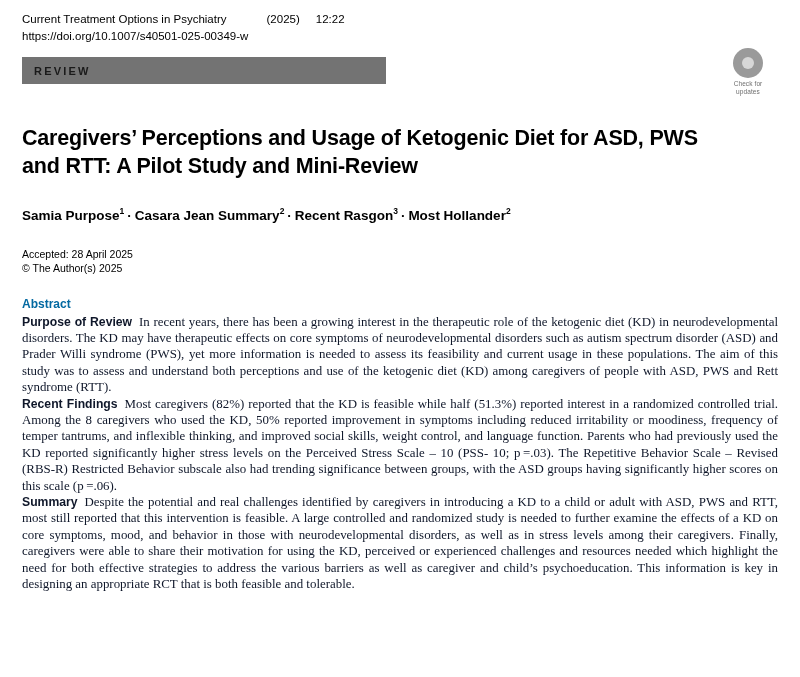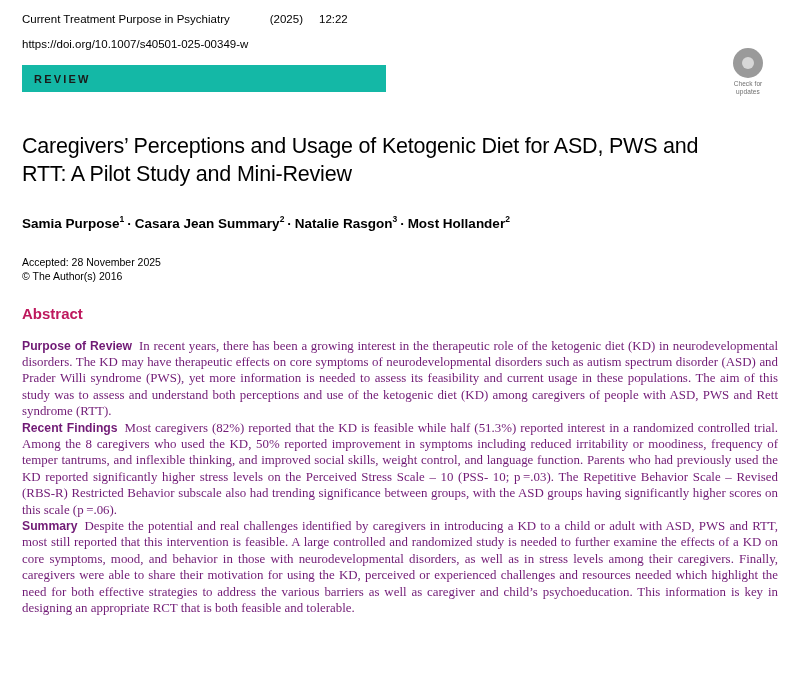--- a/index.html
+++ b/index.html
@@ -32,30 +32,30 @@
     color: #000;
     margin-top: 2px;
   }
   .journal-title { white-space: nowrap; }
   .journal-year { margin-left: 40px; white-space: nowrap; }
   .journal-vol { margin-left: 16px; white-space: nowrap; }
   .doi-line {
     font-family: "Liberation Sans", sans-serif;
     font-size: 11.5px;
     line-height: 15px;
-    margin-top: 10px;
+    margin-top: 2px;
     color: #000;
   }
 
   
   .review-bar {
     margin-top: 13px;
     width: 364px;
     height: 27px;
-    background: #14b8a6;
+    background: #737373;
     display: flex;
     align-items: center;
     padding-left: 12px;
     box-sizing: border-box;
   }
   .review-bar-label {
     font-family: "Liberation Sans", sans-serif;
     font-size: 11px;
     font-weight: bold;
     letter-spacing: 2.2px;
@@ -97,21 +97,21 @@
     line-height: 8px;
     color: #6e6e6e;
     letter-spacing: 0.1px;
   }
 
   
   .paper-title {
     margin-top: 40px;
     font-family: "Liberation Sans", sans-serif;
     font-size: 21.5px;
-    font-weight: normal;
+    font-weight: bold;
     line-height: 28px;
     letter-spacing: -0.2px;
     color: #000;
     max-width: 700px;
   }
 
   
   .authors {
     margin-top: 26px;
     font-family: "Liberation Sans", sans-serif;
@@ -132,74 +132,74 @@
     font-family: "Liberation Sans", sans-serif;
     font-size: 10.5px;
     line-height: 14px;
     color: #000;
   }
 
   
   .abstract-heading {
     margin-top: 22px;
     font-family: "Liberation Sans", sans-serif;
-    font-size: 15px;
-    font-weight: bold;
-    color: #be185d;
+    font-size: 12px;
+    font-weight: bold;
+    color: #0369a1;
   }
   .abstract-body {
-    margin-top: 16px;
+    margin-top: 3px;
     font-family: "Liberation Serif", serif;
     font-size: 12.9px;
     line-height: 16.4px;
     text-align: justify;
-    color: #701a75;
+    color: #0f172a;
   }
   .abstract-body p {
     margin: 0;
     text-indent: 0;
   }
   .run-in {
     font-family: "Liberation Sans", sans-serif;
     font-size: 12.2px;
     font-weight: bold;
   }
   .run-in-gap { display: inline-block; width: 7px; }
 </style>
 </head>
 <body>
 
 <div class="page">
 
   <div class="journal-header">
-    <span class="journal-title">Current Treatment Purpose in Psychiatry</span>
+    <span class="journal-title">Current Treatment Options in Psychiatry</span>
     <span class="journal-year">(2025)</span>
     <span class="journal-vol">12:22</span>
   </div>
   <div class="doi-line">https://doi.org/10.1007/s40501-025-00349-w</div>
 
   <div class="review-bar">
     <span class="review-bar-label">REVIEW</span>
   </div>
 
   <div class="crossmark">
     <div class="circle"></div>
     <div class="cm-line">Check for</div>
     <div class="cm-line">updates</div>
   </div>
 
   <h1 class="paper-title">Caregivers’ Perceptions and Usage of Ketogenic Diet for ASD, PWS and RTT: A Pilot Study and Mini-Review</h1>
 
   <div class="authors">
-    <span>Samia Purpose</span><sup>1</sup><span class="sep">·</span><span>Casara Jean Summary</span><sup>2</sup><span class="sep">·</span><span>Natalie Rasgon</span><sup>3</sup><span class="sep">·</span><span>Most Hollander</span><sup>2</sup>
+    <span>Samia Purpose</span><sup>1</sup><span class="sep">·</span><span>Casara Jean Summary</span><sup>2</sup><span class="sep">·</span><span>Recent Rasgon</span><sup>3</sup><span class="sep">·</span><span>Most Hollander</span><sup>2</sup>
   </div>
 
   <div class="accepted">
-    <div>Accepted: 28 November 2025</div>
-    <div>© The Author(s) 2016</div>
+    <div>Accepted: 28 April 2025</div>
+    <div>© The Author(s) 2025</div>
   </div>
 
   <div class="abstract-heading">Abstract</div>
   <div class="abstract-body">
     <p>
       <span class="run-in">Purpose of Review</span><span class="run-in-gap"></span><span>In recent years, there has been a growing interest in the therapeutic role of the ketogenic diet (KD) in neurodevelopmental disorders. The KD may have therapeutic effects on core symptoms of neurodevelopmental disorders such as autism spectrum disorder (ASD) and Prader Willi syndrome (PWS), yet more information is needed to assess its feasibility and current usage in these populations. The aim of this study was to assess and understand both perceptions and use of the ketogenic diet (KD) among caregivers of people with ASD, PWS and Rett syndrome (RTT).</span>
     </p>
     <p>
       <span class="run-in">Recent Findings</span><span class="run-in-gap"></span><span>Most caregivers (82%) reported that the KD is feasible while half (51.3%) reported interest in a randomized controlled trial. Among the 8 caregivers who used the KD, 50% reported improvement in symptoms including reduced irritability or moodiness, frequency of temper tantrums, and inflexible thinking, and improved social skills, weight control, and language function. Parents who had previously used the KD reported significantly higher stress levels on the Perceived Stress Scale – 10 (PSS- 10; p =.03). The Repetitive Behavior Scale – Revised (RBS-R) Restricted Behavior subscale also had trending significance between groups, with the ASD groups having significantly higher scores on this scale (p =.06).</span>
     </p>

